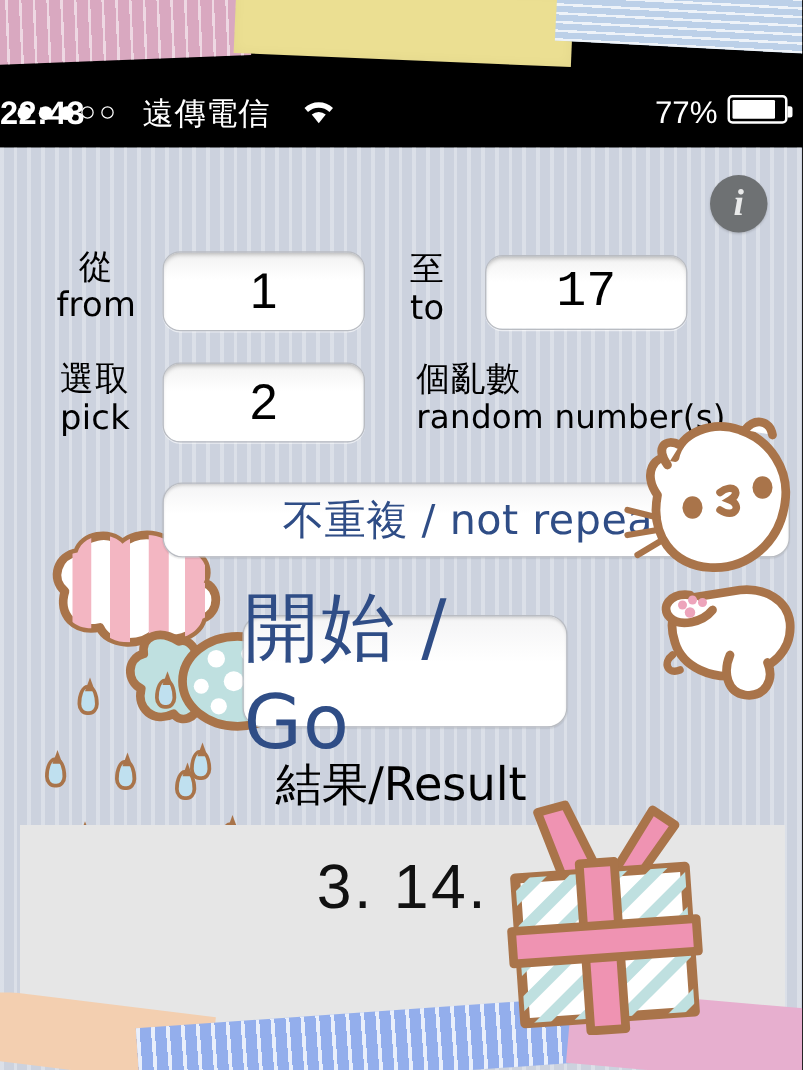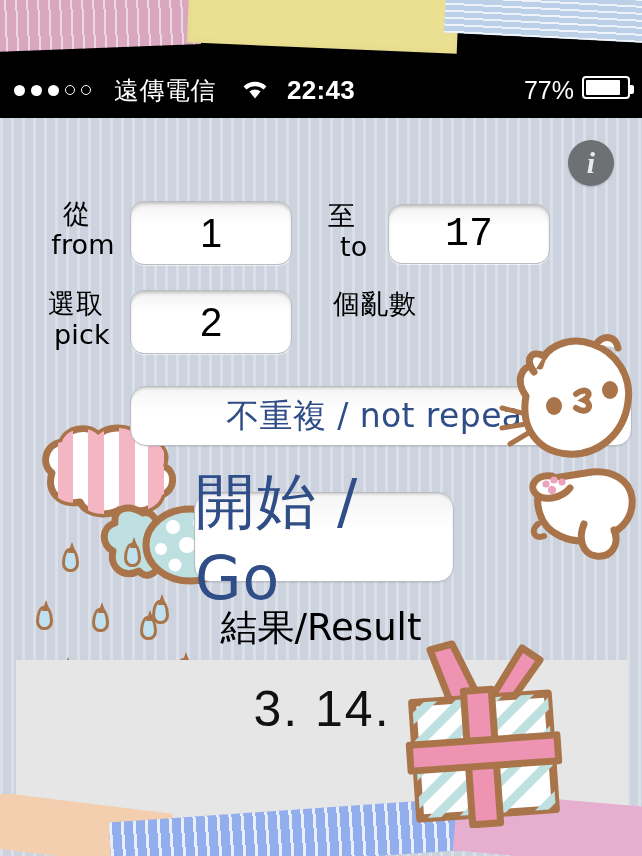--- a/index.html
+++ b/index.html
@@ -62,21 +62,21 @@
     width: 11px; height: 11px; border-radius: 50%;
     background: #fff;
   }
   .dot.hollow { background: transparent; border: 1.6px solid #fff; width: 8px; height: 8px; }
   .carrier {
     font-size: 25px; letter-spacing: .5px; color: #fff;
     font-family: "DejaVu Sans", sans-serif;
   }
   .wifi { margin-left: 2px; }
   .sb-center {
-    position: absolute; left: 0; right: 0; text-align: center;
+    position: absolute; left: 0; right: 0; 
     font-size: 26px; font-weight: bold; color: #fff;
     font-family: "Liberation Sans", sans-serif;
     letter-spacing: .3px;
   }
   .sb-right {
     position: absolute; right: 12px; display: flex; align-items: flex-start; gap: 8px;
   }
   .batt-pct { font-size: 25px; color: #fff; font-family: "Liberation Sans", sans-serif; }
   .batt {
     position: relative; width: 48px; height: 23px;
@@ -117,21 +117,21 @@
     cursor: pointer; z-index: 20;
   }
 
   .lbl {
     line-height: 1.0;
     color: #000;
     font-family: "DejaVu Sans", sans-serif;
     text-align: center;
   }
   .lbl .cn { display:block; font-size: 27px; letter-spacing: 1px; }
-  .lbl .en { display:block; font-size: 27px; margin-top: 4px; letter-spacing: .2px; margin-left: 12px; }
+  .lbl .en { display:block; font-size: 27px; margin-top: 4px; letter-spacing: .2px; }
   .lbl.left-al { text-align: left; }
 
   .field {
     background: linear-gradient(180deg,#f2f2f2 0%, #ffffff 36%, #ffffff 100%);
     border: 1px solid #b9bcc2;
     border-radius: 14px;
     box-shadow: inset 0 3px 4px -2px rgba(0,0,0,.30), 0 1px 0 rgba(255,255,255,.6);
     display: flex; align-items: center; justify-content: center;
     color: #000;
     font-family: "Liberation Sans", sans-serif;
@@ -383,20 +383,21 @@
     <div class="field field-to" title="100">17</div>
 
     <div class="lbl lbl-pick">
       <span class="cn">選取</span>
       <span class="en">pick</span>
     </div>
     <div class="field field-pick" title="1">2</div>
 
     <div class="lbl lbl-rnd left-al">
       <span class="cn">個亂數</span>
+      <span class="en">random number(s)</span>
     </div>
 
     <div class="btn btn-repeat">不重複 / not repeat</div>
     <div class="btn btn-go">開始 / Go</div>
 
     <div class="result-title">結果/Result</div>
     <div class="result-panel"></div>
     <div class="result-value">3. 14.</div>
 
     <div class="deco" style="left:394px; top:510px; z-index:15;">

